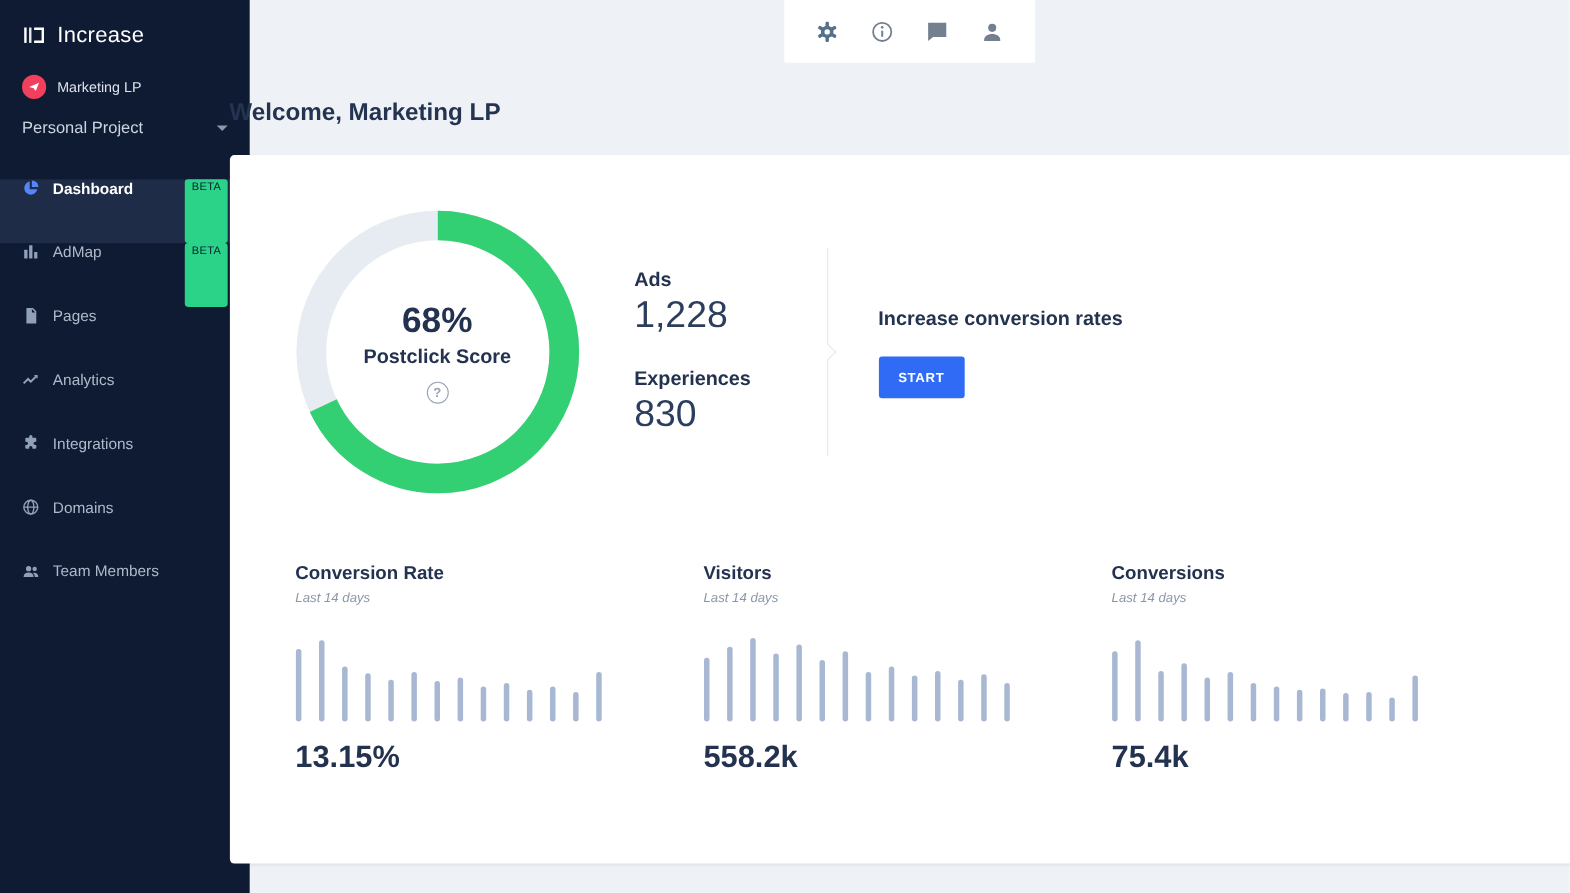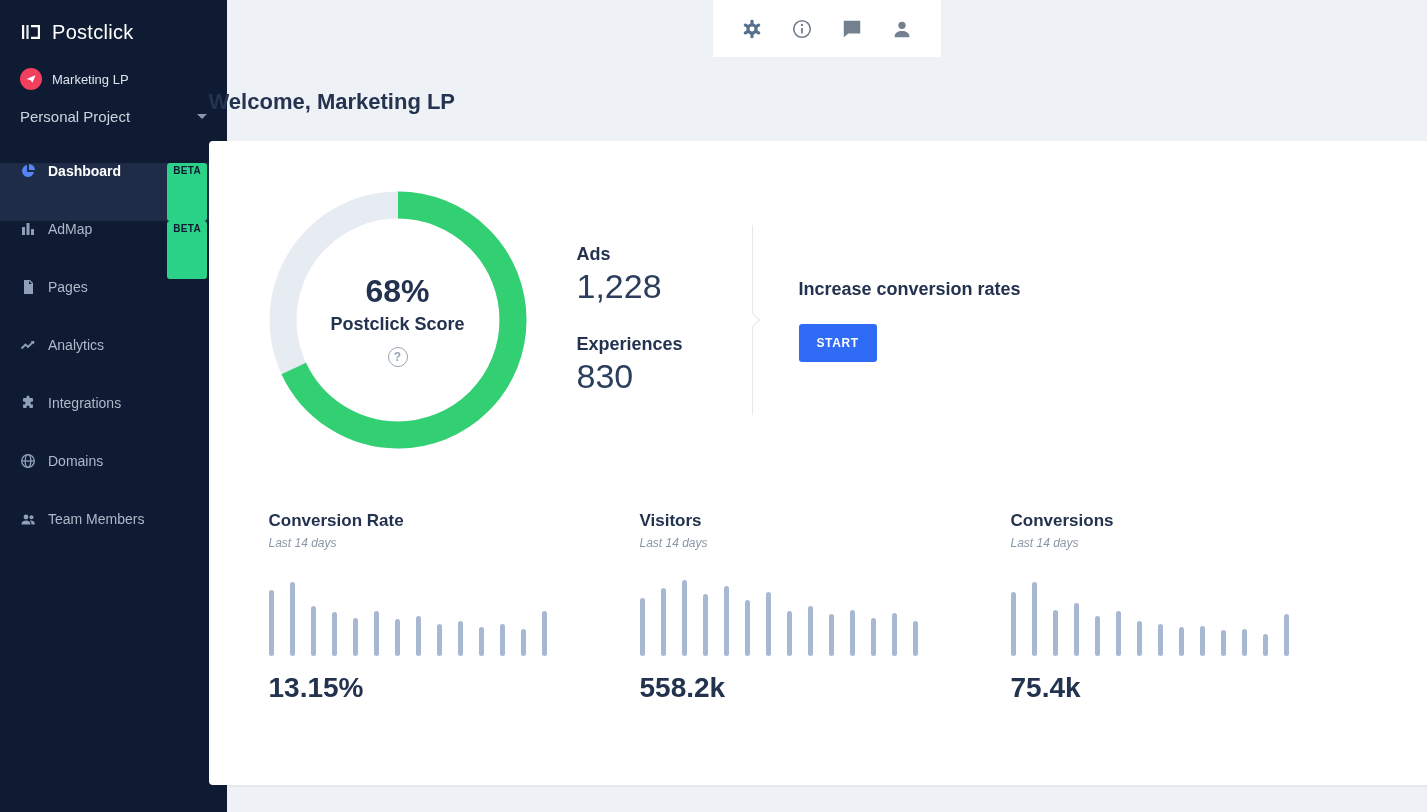--- a/index.html
+++ b/index.html
@@ -13,21 +13,21 @@
   .logo-text { color:#fff; font-size:20px; font-weight:500; letter-spacing:.3px; }
   .account { display:flex; align-items:center; gap:10px; padding:8px 20px 4px; font-size:13px; color:#dde3ec; }
   .avatar { width:22px; height:22px; border-radius:50%; background:#f23f5d; display:flex; align-items:center; justify-content:center; flex-shrink:0; }
   .project { display:flex; align-items:center; justify-content:space-between; padding:14px 20px 22px; font-size:15px; color:#ccd4e0; cursor:pointer; }
   .chev-down { width:0; height:0; border-left:5px solid transparent; border-right:5px solid transparent; border-top:5px solid #8b98ab; }
   .nav { margin-top:16px; }
   .nav-item { display:flex; gap:12px; height:58px; padding:0 20px; font-size:14px; cursor:pointer; color:#aeb9c9; }
   .nav-item.active { background:#1e2c47; color:#fff; font-weight:700; }
   .nav-icon { width:16px; height:16px; display:flex; color:#8fa0b8; flex-shrink:0; }
   .nav-item.active .nav-icon { color:#5585f7; }
-  .beta { margin-left:auto; background:#2bd389; color:#0e1b33; font-size:10px; font-weight:700; padding:2px 6px; border-radius:3px; letter-spacing:.3px; }
+  .beta { margin-left:auto; background:#2bd389; color:#0e1b33; font-size:10px; font-weight:400; padding:2px 6px; border-radius:3px; letter-spacing:.3px; }
 
   
   .mainwrap { flex:1; display:flex; flex-direction:column; min-width:0;align-items:center; }
   .topbar { height:57px; background:#fff; display:flex; align-items:center; justify-content:flex-end; gap:28px; padding:0 28px; flex-shrink:0; }
   .icon-btn { display:flex; cursor:pointer; }
   main { flex:1; padding:0 32px 0 28px; }
   .page-title { font-size:22px; color:#243350; font-weight:700; margin-top:32px; }
 
   .card { background:#fff; border-radius:4px; box-shadow:0 1px 3px rgba(20,40,80,.08); margin-top:26px; padding:50px 60px 40px; height:644px; }
   .card-top { display:flex; align-items:center; }
@@ -73,21 +73,21 @@
     <div class="logo">
       <span style="display:flex;">
         <svg viewBox="0 0 24 24" width="24" height="24">
             <g fill="#fff">
               <rect x="2" y="5" width="2.2" height="14"></rect>
               <rect x="6.4" y="5" width="2.2" height="14" opacity=".9"></rect>
               <path d="M11 5h9v14h-9v-2.2h6.8V7.2H11z"></path>
             </g>
           </svg>
       </span>
-      <span class="logo-text">Postclick</span>
+      <span class="logo-text">Increase</span>
     </div>
 
     <div class="account">
       <span class="avatar">
         <svg viewBox="0 0 16 16" width="12" height="12">
             <path fill="#fff" d="M2 8l12-5-4 10-2.5-3.5L2 8z"></path>
           </svg>
       </span>
       <span>Marketing LP</span>
     </div>

